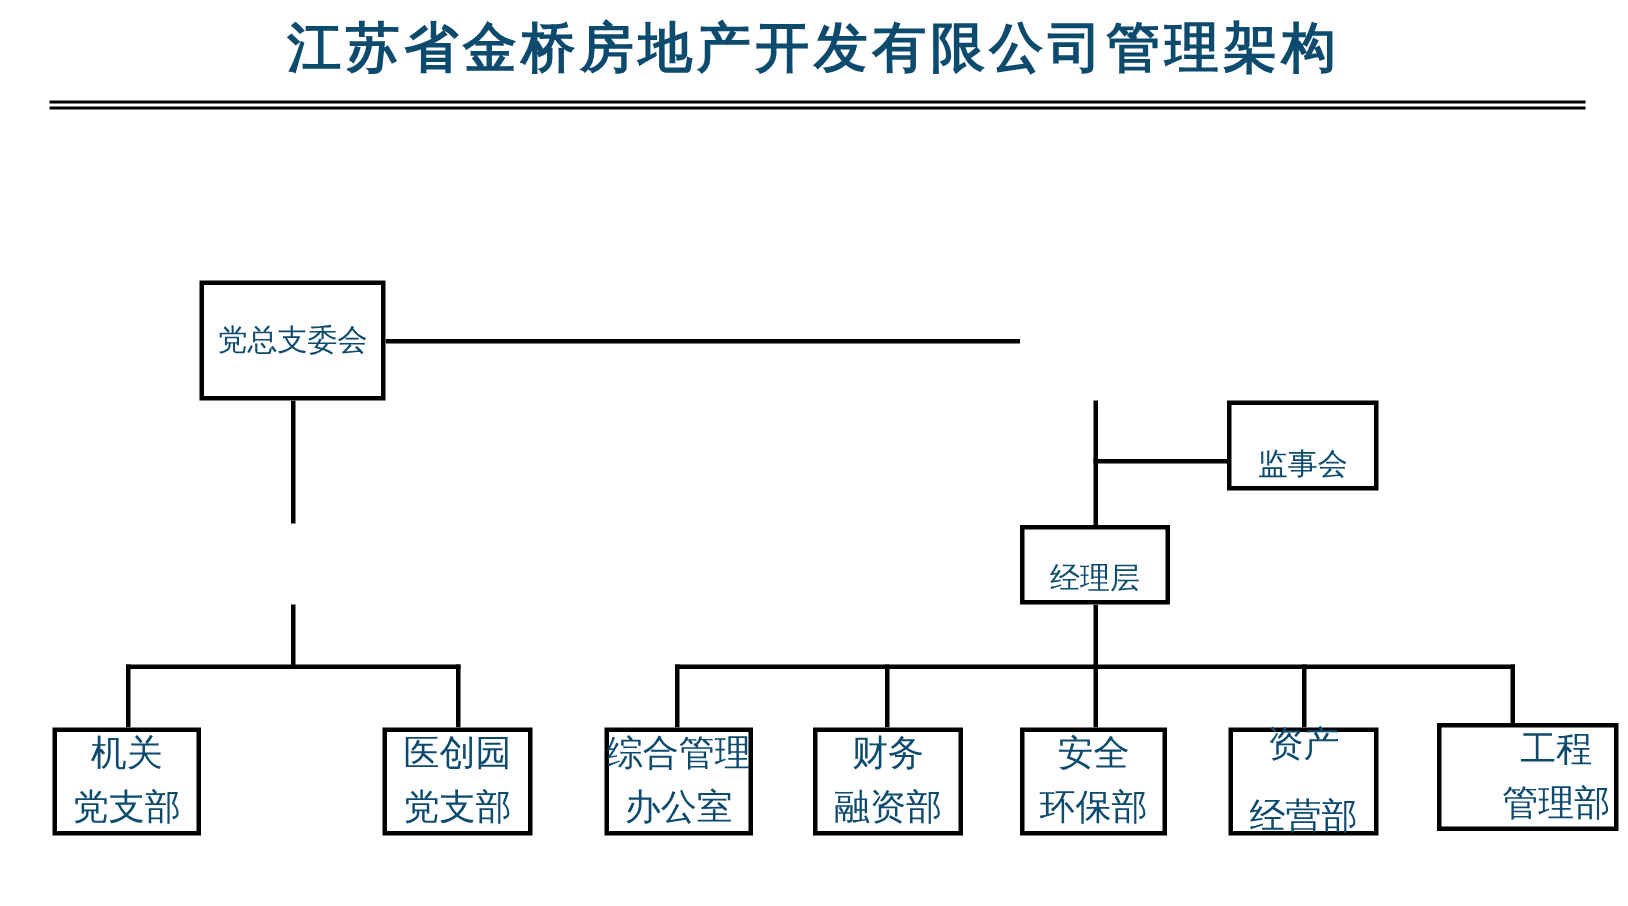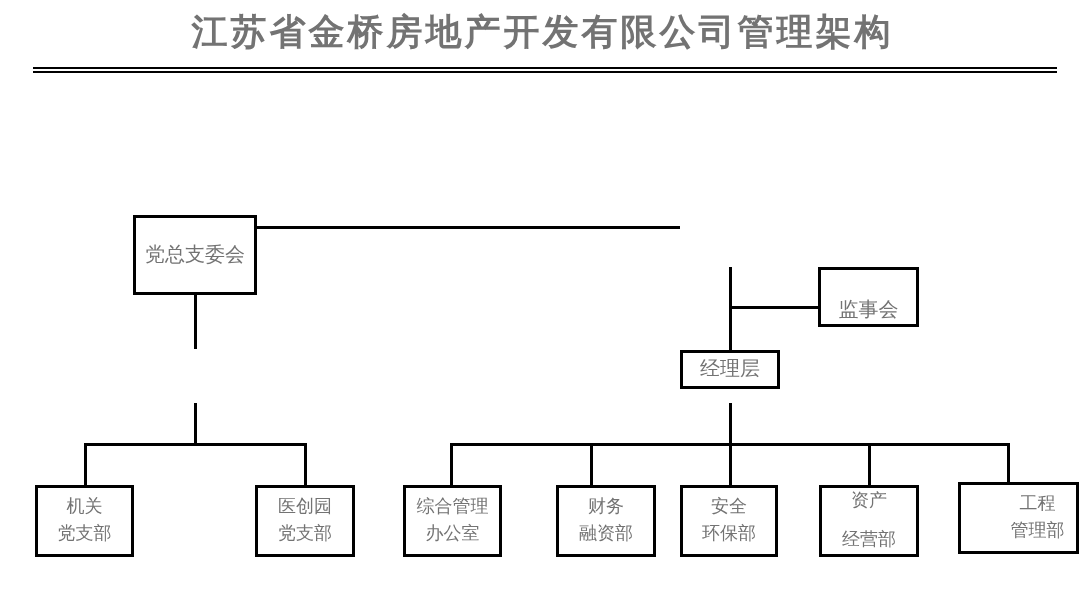--- a/index.html
+++ b/index.html
@@ -1,22 +1,22 @@
 <!DOCTYPE html>
 <html><head>
 <meta charset="utf-8">
 <style>
   html, body { margin: 0; padding: 0; background: #ffffff; }
   #canvas {
     position: relative;
     width: 1085px;
     height: 604px;
     background: #ffffff;
-    font-family: Liberation Mono, monospace;
-    color: #737373;
+    font-family: Liberation Serif, serif;
+    color: #0c4a6e;
     overflow: hidden;
   }
   .title {
     position: absolute;
     left: 0; top: 8px;
     width: 100%;
     text-align: center;
     font-weight: bold;
     font-size: 36px;
     letter-spacing: 3px;
@@ -39,33 +39,33 @@
     flex-direction: column;
     align-items: center;
     justify-content: center;
     text-align: center;
     font-size: 20px;
     line-height: 1.35;
     white-space: nowrap;
   }
   .node .line { display: block; }
   .node .sub { display: block; font-size: 14px; margin-top: 1px; }
-  .node.small-text { font-size: 18px; line-height: 1.5; }
+  .node.small-text { font-size: 24px; line-height: 1.5; }
   .hline, .vline { position: absolute; background: #000000; }
 
   
-  #n-party-committee { left:133px; top:187px; width:124px; height:80px;margin-top:28px; }
+  #n-party-committee { left:133px; top:187px; width:124px; height:80px; }
   #n-board           { left:680px; top:187px; width:98px;  height:80px; }
   #n-supervisory     { left:818px; top:267px; width:101px; height:60px;justify-content:flex-end; }
   #n-party-work      { left:133px; top:349px; width:125px; height:54px; }
-  #n-management      { left:680px; top:350px; width:100px; height:39px; }
+  #n-management      { left:680px; top:350px; width:100px; height:53px;justify-content:flex-end; }
   #n-org-branch      { left:35px;  top:485px; width:99px;  height:72px; }
   #n-yichuang        { left:255px; top:485px; width:100px; height:72px; }
   #n-general-office  { left:403px; top:485px; width:99px;  height:72px; }
-  #n-finance         { left:556px; top:485px; width:100px; height:72px; }
+  #n-finance         { left:542px; top:485px; width:100px; height:72px; }
   #n-safety          { left:680px; top:485px; width:98px;  height:72px; }
   #n-asset           { left:819px; top:485px; width:100px; height:72px;gap:12px; }
   #n-engineering     { left:958px; top:482px; width:121px; height:72px;padding-left:38px; }
 
   
   #c-pc-board    { left:257px; top:226px; width:423px; height:3px; }
   #c-pc-down     { left:194px; top:267px; width:3px;  height:82px; }
   #c-board-down  { left:729px; top:267px; width:3px;  height:83px; }
   #c-supervisory { left:729px; top:306px; width:89px; height:3px; }
   #c-pw-down     { left:194px; top:403px; width:3px;  height:42px; }

